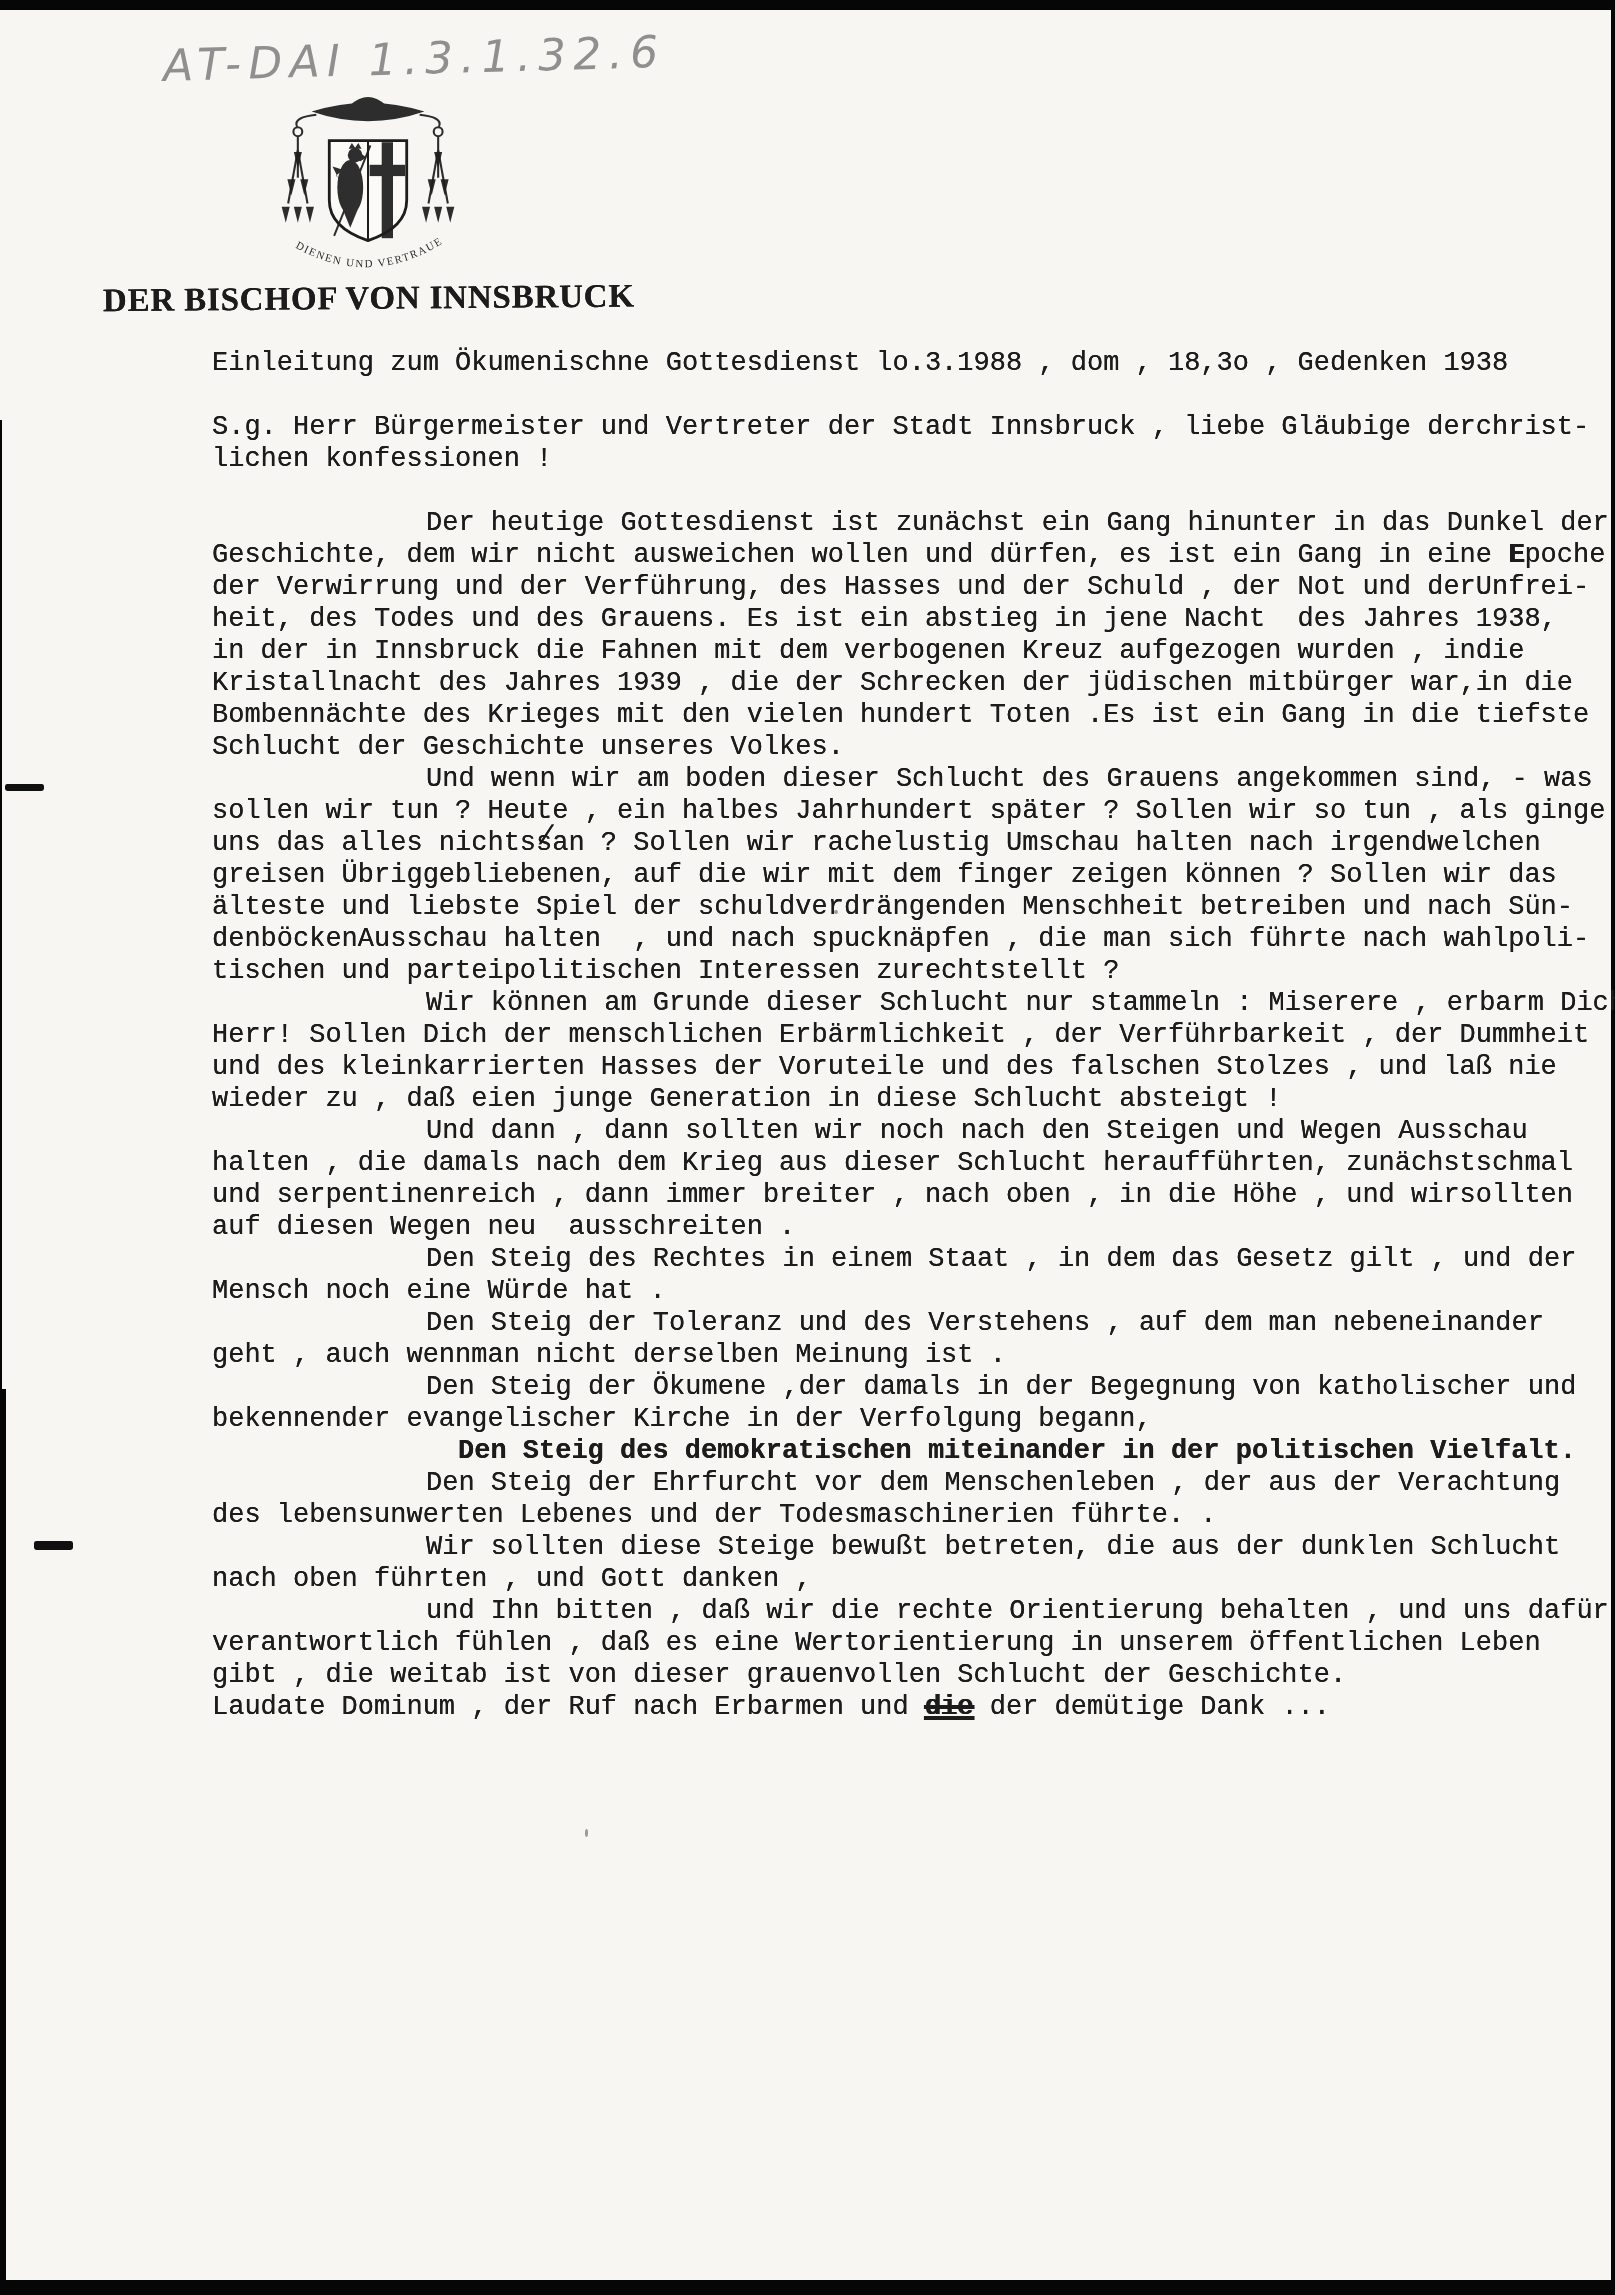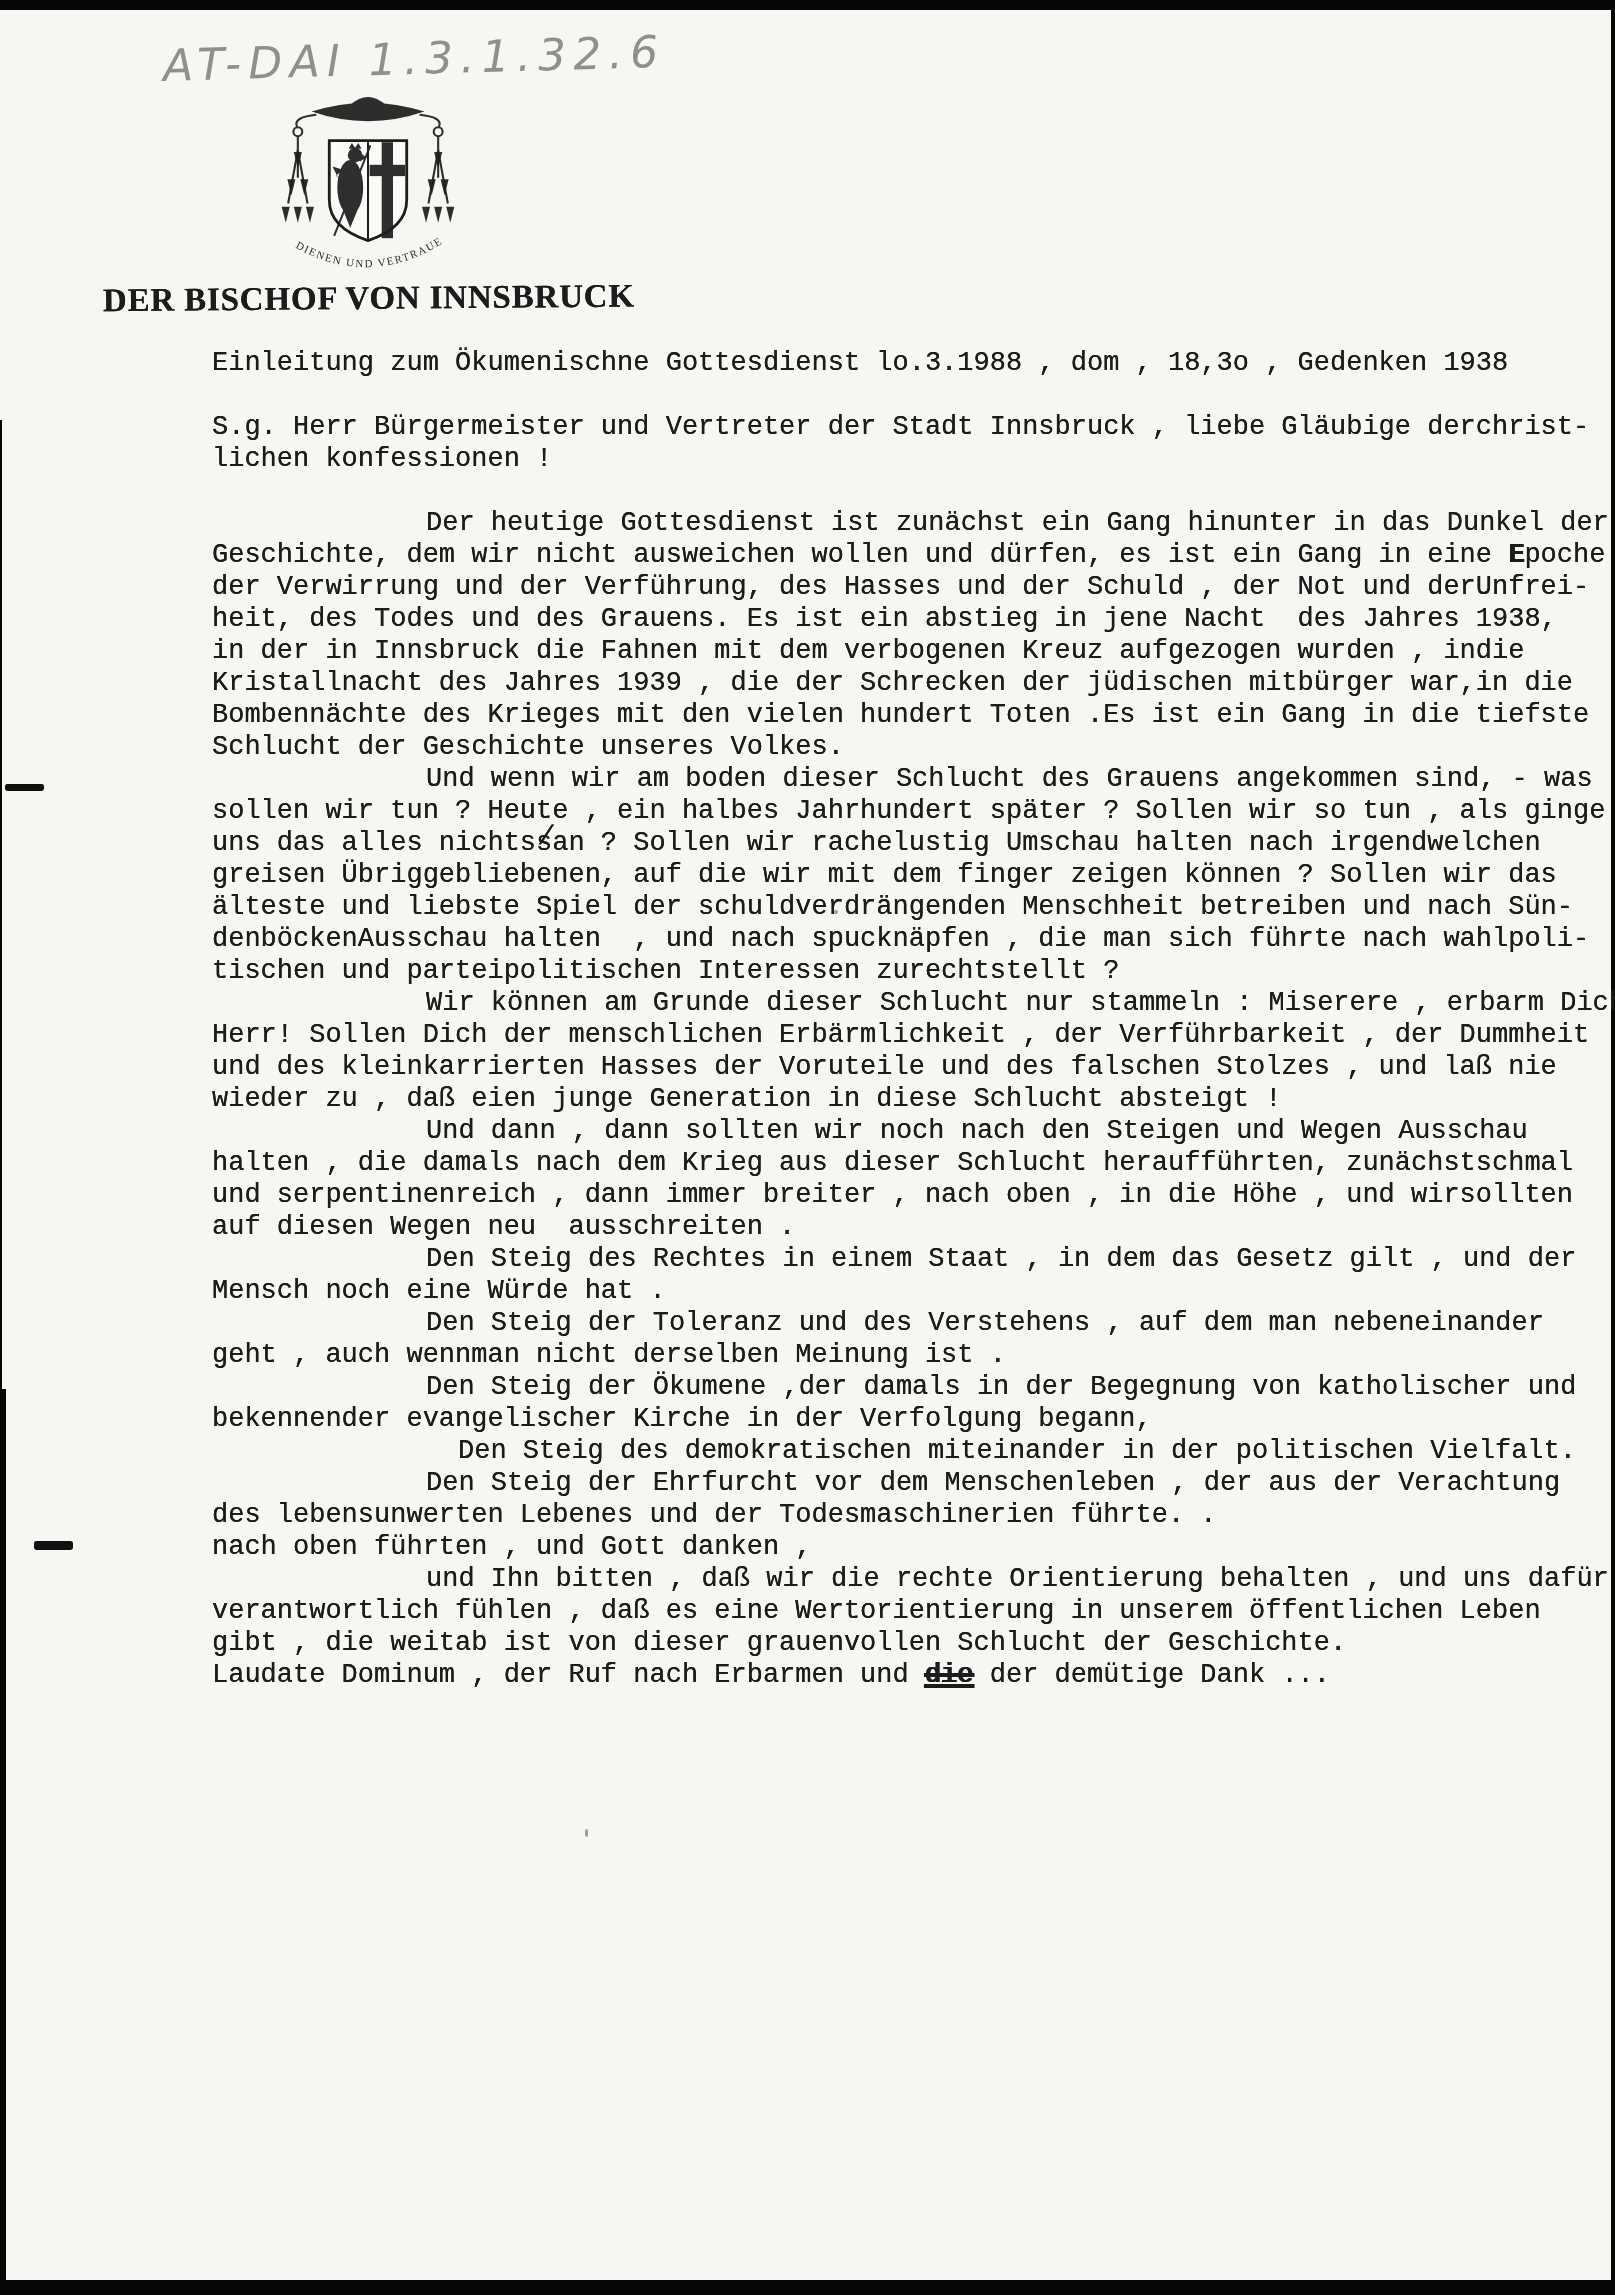--- a/index.html
+++ b/index.html
@@ -56,21 +56,21 @@
   }
   .tline{
     white-space:pre;
     font-size:27px;
     line-height:32px;
     height:32px;
     text-shadow:0 0 0.4px #1c1c1c;
     margin-left:8px;
   }
   .ind1{padding-left:214px;}
-  .ind2{padding-left:246px;}
+  .ind2{padding-left:246px;font-weight:bold;}
   .seg-overstrike{font-weight:bold;text-shadow:1.1px 0 #1c1c1c,0 0 0.4px #1c1c1c;}
   .seg-slash{position:relative;}
   .seg-slash::after{
     content:"/";
     position:absolute;left:1.6px;top:-7.3px;
     transform:skewX(-6deg);
     text-shadow:0 0 0.4px #1c1c1c;
   }
   .seg-struck{
     text-decoration-line:underline line-through;
@@ -186,20 +186,21 @@
       <div class="tline"><span>auf diesen Wegen neu  ausschreiten .</span></div>
       <div class="tline ind1"><span>Den Steig des Rechtes in einem Staat , in dem das Gesetz gilt , und der</span></div>
       <div class="tline"><span>Mensch noch eine Würde hat .</span></div>
       <div class="tline ind1"><span>Den Steig der Toleranz und des Verstehens , auf dem man nebeneinander</span></div>
       <div class="tline"><span>geht , auch wennman nicht derselben Meinung ist .</span></div>
       <div class="tline ind1"><span>Den Steig der Ökumene ,der damals in der Begegnung von katholischer und</span></div>
       <div class="tline"><span>bekennender evangelischer Kirche in der Verfolgung begann,</span></div>
       <div class="tline ind2"><span>Den Steig des demokratischen miteinander in der politischen Vielfalt.</span></div>
       <div class="tline ind1"><span>Den Steig der Ehrfurcht vor dem Menschenleben , der aus der Verachtung</span></div>
       <div class="tline"><span>des lebensunwerten Lebenes und der Todesmaschinerien führte. .</span></div>
+      <div class="tline ind1"><span>Wir sollten diese Steige bewußt betreten, die aus der dunklen Schlucht</span></div>
       <div class="tline"><span>nach oben führten , und Gott danken ,</span></div>
       <div class="tline ind1"><span>und Ihn bitten , daß wir die rechte Orientierung behalten , und uns dafür</span></div>
       <div class="tline"><span>verantwortlich fühlen , daß es eine Wertorientierung in unserem öffentlichen Leben</span></div>
       <div class="tline"><span>gibt , die weitab ist von dieser grauenvollen Schlucht der Geschichte.</span></div>
       <div class="tline"><span>Laudate Dominum , der Ruf nach Erbarmen und </span><span class="seg-struck">die</span><span> der demütige Dank ...</span></div>
     </div>
 
 </div>
 
 

